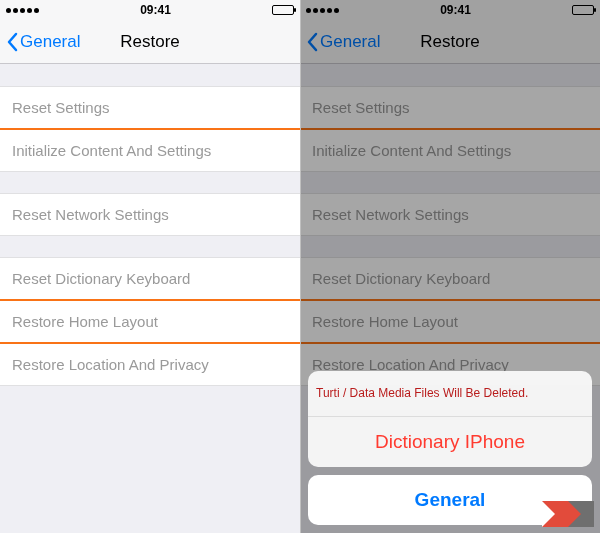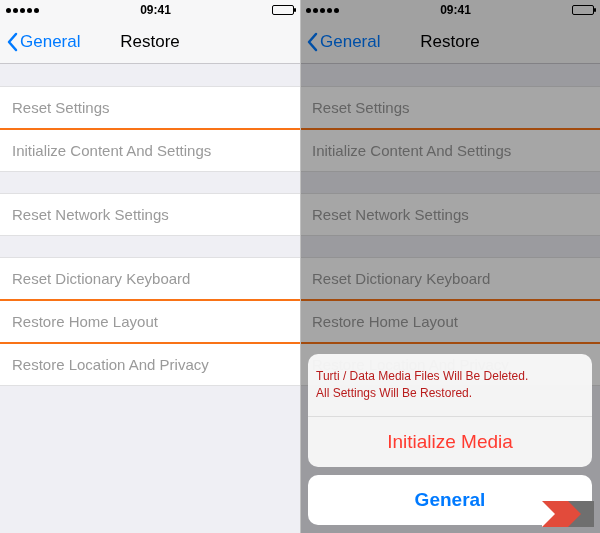--- a/index.html
+++ b/index.html
@@ -269,23 +269,22 @@
         <div class="cell">Reset Dictionary Keyboard</div>
         <div class="cell">Restore Home Layout</div>
         <div class="cell">Restore Location And Privacy</div>
       </div>
     </div>
 
     <div class="action-sheet">
       <div class="sheet-group">
         <div class="sheet-msg">
           <div>Turti / Data Media Files Will Be Deleted.</div>
-          <div>All Settings Will Be Restored.</div>
         </div>
-        <div class="sheet-btn sheet-destructive">Initialize Media</div>
+        <div class="sheet-btn sheet-destructive">Dictionary IPhone</div>
       </div>
       <div class="sheet-cancel">General</div>
     </div>
   </div>
 
 </div>
 
 <div class="divider-line"></div>
 
 <div class="badge">

